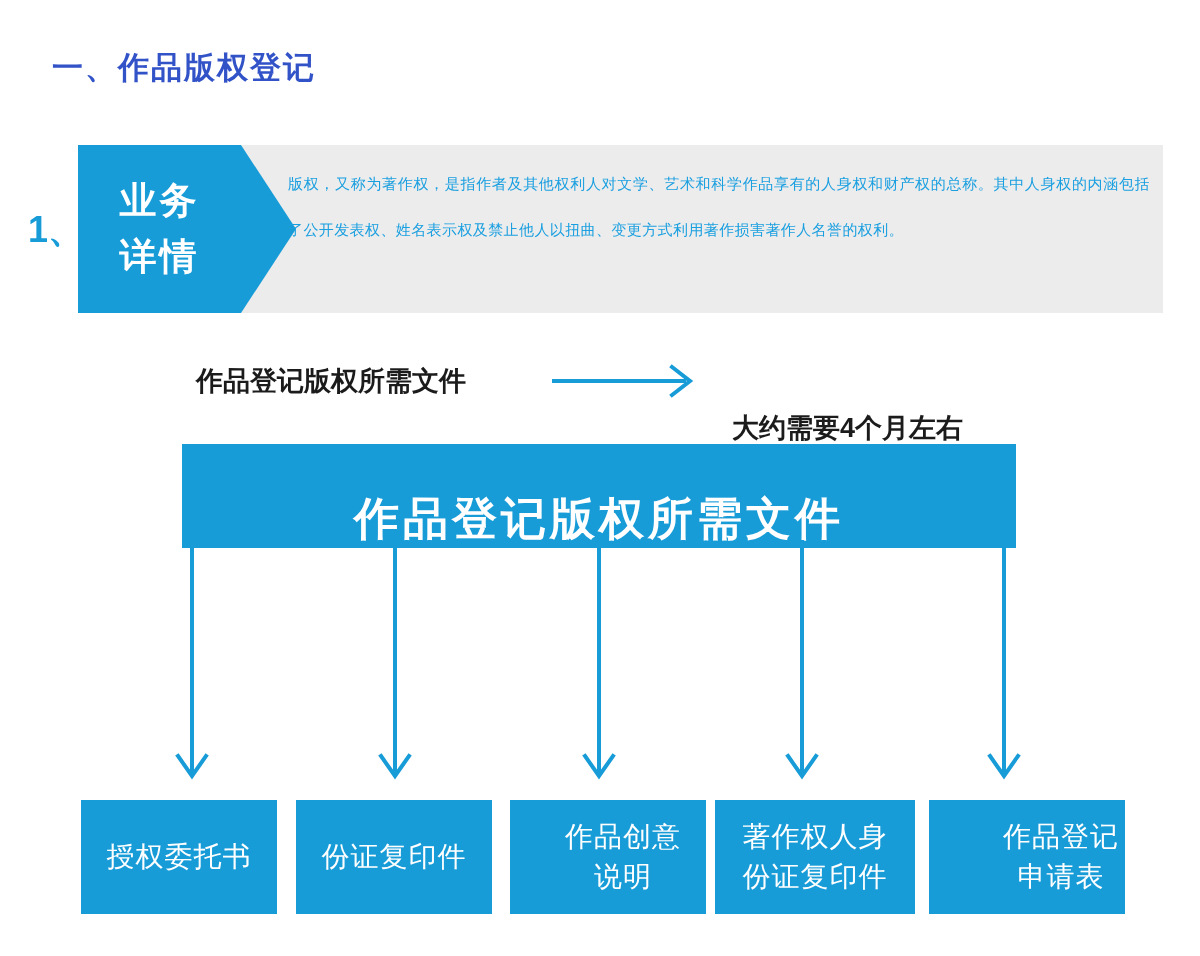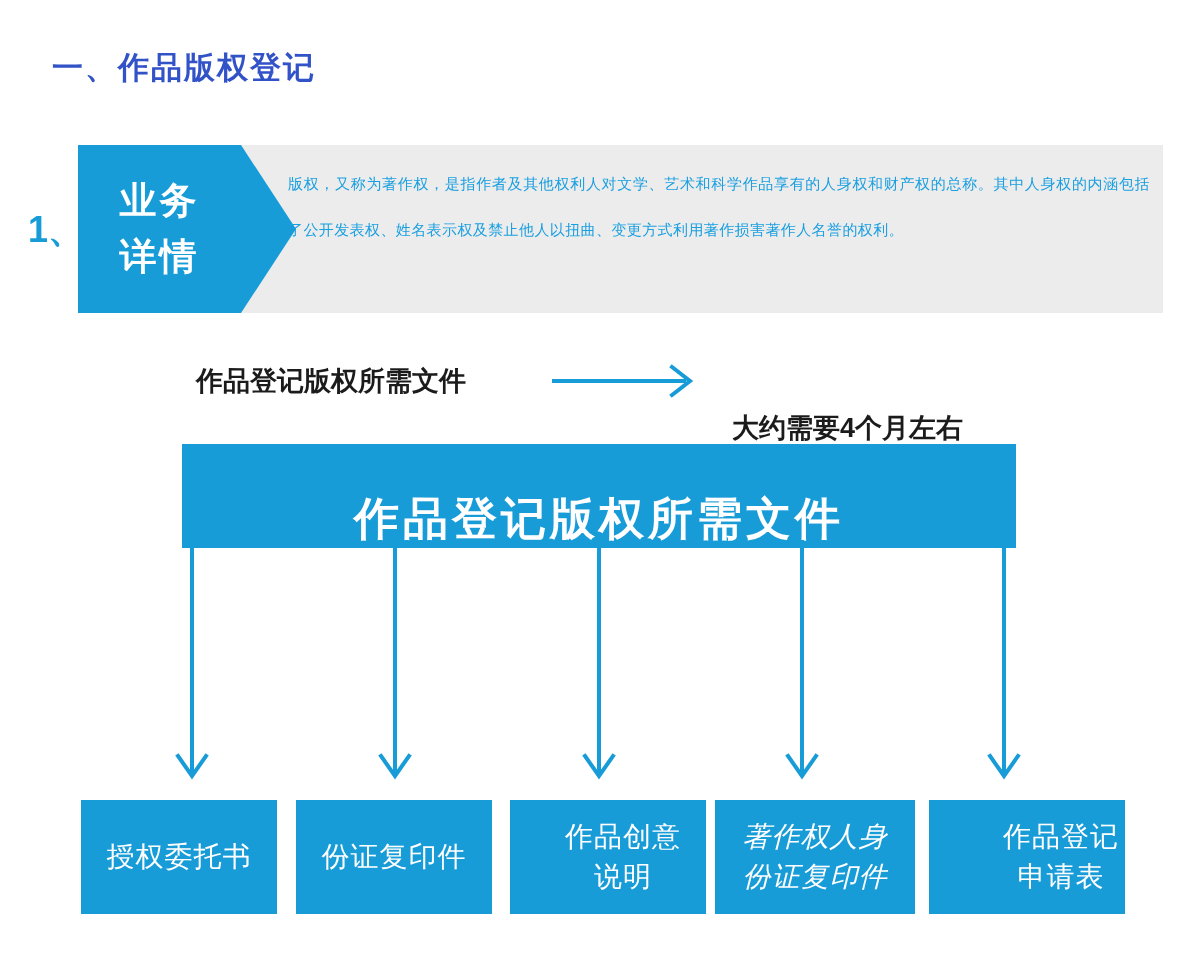--- a/index.html
+++ b/index.html
@@ -180,21 +180,21 @@
     color: #ffffff;
     font-size: 28px;
     font-weight: 500;
     line-height: 40px;
     letter-spacing: 1px;
     padding: 0 6px;
   }
   .doc-box.b0 { left: 0px; }
   .doc-box.b1 { left: 215px; }
   .doc-box.b2 { left: 429px; padding-left: 36px; }
-  .doc-box.b3 { left: 634px; width: 200px; font-style: italic; }
+  .doc-box.b3 { left: 634px; width: 200px; }
   .doc-box.b4 { left: 848px; justify-content: flex-end; }
 </style>
 </head>
 <body>
 
 <div id="page">
 
   <div id="section-title">一、作品版权登记</div>
 
   <div id="item-index">1、</div>

